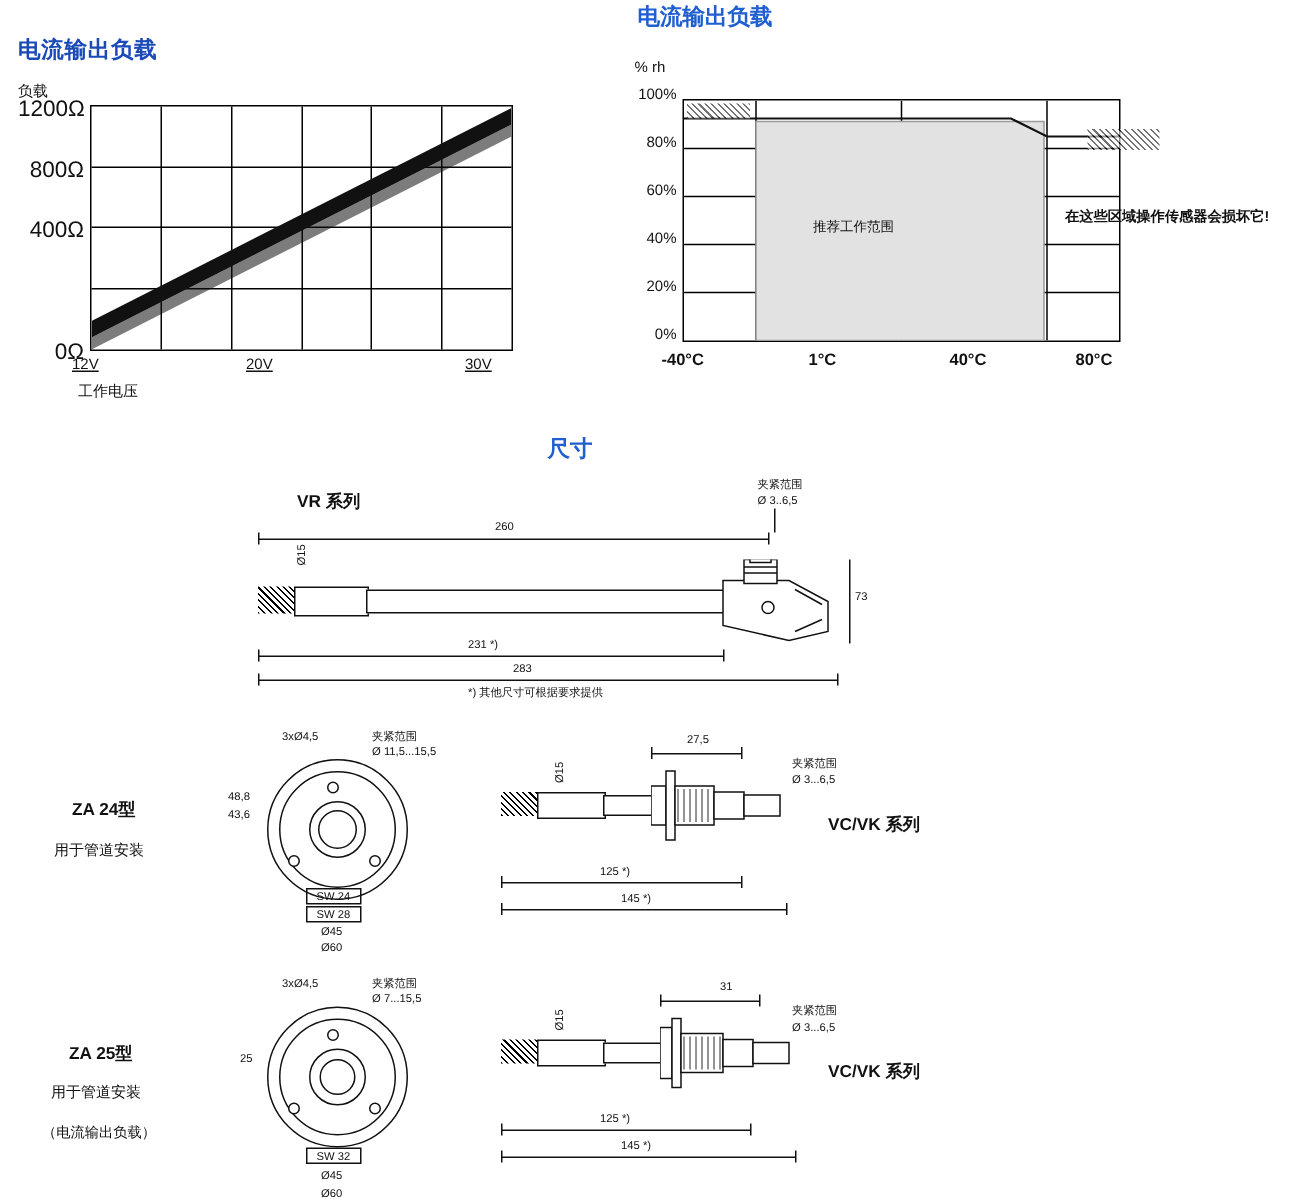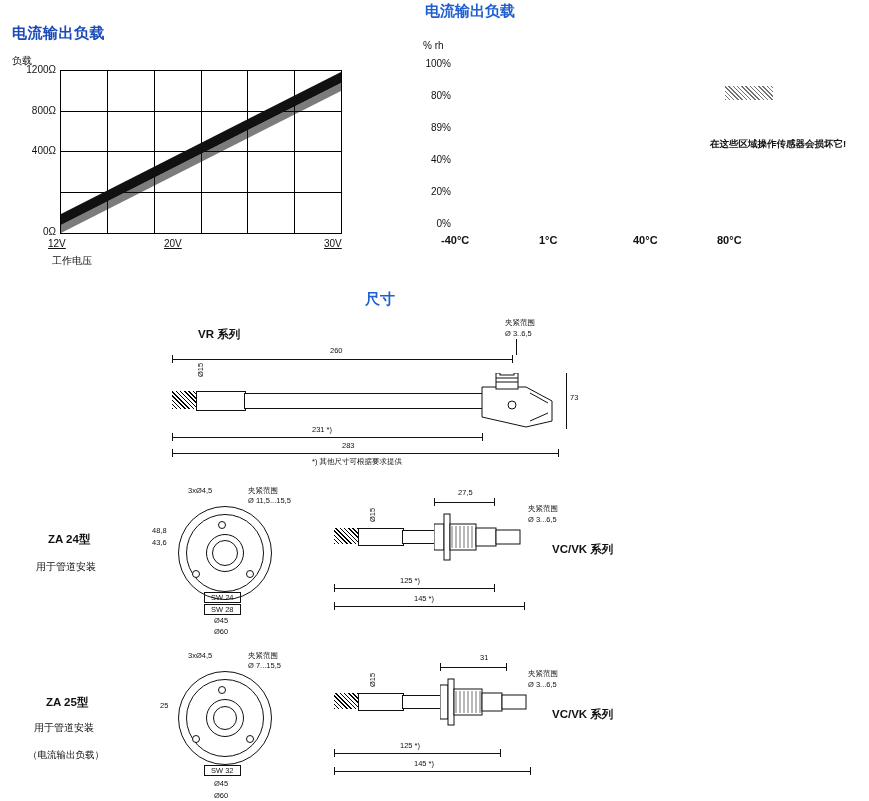--- a/index.html
+++ b/index.html
@@ -15,21 +15,21 @@
   .ttl-blue{color:#1f5fd0;font-weight:bold;font-size:15px;}
 
   
   #chart1{left:12px;top:8px;width:360px;height:260px;}
   #c1-title{left:0;top:16px;}
   #c1-ylab{left:0;top:46px;font-size:10px;}
   #c1-plot{left:48px;top:62px;width:280px;height:162px;border:1px solid #000;background:#fff;}
   .gridv{position:absolute;top:0;bottom:0;width:1px;background:#000;}
   .gridh{position:absolute;left:0;right:0;height:1px;background:#000;}
   #c1-band{position:absolute;left:0;top:0;width:100%;height:100%;overflow:hidden;}
-  .ytick{position:absolute;font-size:10px;text-align:right;width:44px;left:0;}
+  .ytick{position:absolute;font-size:15px;text-align:right;width:44px;left:0;}
   .xtick{position:absolute;font-size:10px;text-decoration:underline;}
   #c1-xcap{left:40px;top:246px;font-size:10px;}
 
   
   #chart2{left:415px;top:0;width:450px;height:270px;}
   #c2-title{left:10px;top:2px;}
   #c2-unit{left:8px;top:40px;font-size:10px;}
   #c2-plot{left:40px;top:66px;width:290px;height:160px;border:1px solid #000;background:#fff;}
   .c2yt{position:absolute;font-size:10px;width:36px;text-align:right;left:0;}
   .c2xt{position:absolute;font-size:11px;font-weight:bold;}
@@ -78,34 +78,59 @@
     </div>
   </div>
 
   <div class="ytick" style="top:56px">1200Ω</div>
   <div class="ytick" style="top:97px">800Ω</div>
   <div class="ytick" style="top:137px">400Ω</div>
   <div class="ytick" style="top:218px">0Ω</div>
 
   <div class="xtick" style="left:36px;top:230px">12V</div>
   <div class="xtick" style="left:152px;top:230px">20V</div>
-  <div class="xtick" style="left:312px;top:230px">30V</div>
+  <div class="xtick" style="left:298px;top:230px">30V</div>
   <div class="abs" id="c1-xcap">工作电压</div>
 </div>
 
 <div class="abs" id="chart2">
   <div class="abs ttl-blue" id="c2-title">电流输出负载</div>
   <div class="abs" id="c2-unit">% rh</div>
 
+  <div class="abs" id="c2-plot">
+    <svg width="290" height="160" viewBox="0 0 290 160" style="display:block">
+
+      <g stroke="#000" stroke-width="1">
+        <line x1="0" y1="32" x2="290" y2="32"></line>
+        <line x1="0" y1="64" x2="290" y2="64"></line>
+        <line x1="0" y1="96" x2="290" y2="96"></line>
+        <line x1="0" y1="128" x2="290" y2="128"></line>
+        <line x1="48" y1="0" x2="48" y2="160"></line>
+        <line x1="145" y1="0" x2="145" y2="160"></line>
+        <line x1="242" y1="0" x2="242" y2="160"></line>
+      </g>
+
+      <polygon points="48,144 48,14 218,14 240,25 240,160 48,160" fill="none"></polygon>
+      <rect x="48" y="14" width="192" height="146" fill="#e2e2e2" stroke="#9a9a9a" stroke-width="1"></rect>
+
+      <polyline points="0,12 218,12 242,24 290,24" fill="none" stroke="#111" stroke-width="1.4"></polyline>
+
+      <g opacity="0.55">
+        <rect x="2" y="2" width="40" height="9" fill="none"></rect>
+      </g>
+    </svg>
+    <div class="abs hatch" style="left:2px;top:2px;width:42px;height:10px;opacity:.55"></div>
+    <div class="abs" id="c2-inner-lbl" style="left:86px;top:78px">推荐工作范围</div>
+  </div>
 
   <div class="abs hatch" style="left:310px;top:86px;width:48px;height:14px;opacity:.55"></div>
 
   <div class="c2yt" style="top:58px">100%</div>
   <div class="c2yt" style="top:90px">80%</div>
-  <div class="c2yt" style="top:122px">89%</div>
+  <div class="c2yt" style="top:122px">60%</div>
   <div class="c2yt" style="top:154px">40%</div>
   <div class="c2yt" style="top:186px">20%</div>
   <div class="c2yt" style="top:218px">0%</div>
 
   <div class="c2xt" style="left:26px;top:234px">-40°C</div>
   <div class="c2xt" style="left:124px;top:234px">1°C</div>
   <div class="c2xt" style="left:218px;top:234px">40°C</div>
   <div class="c2xt" style="left:302px;top:234px">80°C</div>
 
   <div class="abs" id="c2-note">在这些区域操作传感器会损坏它!</div>

